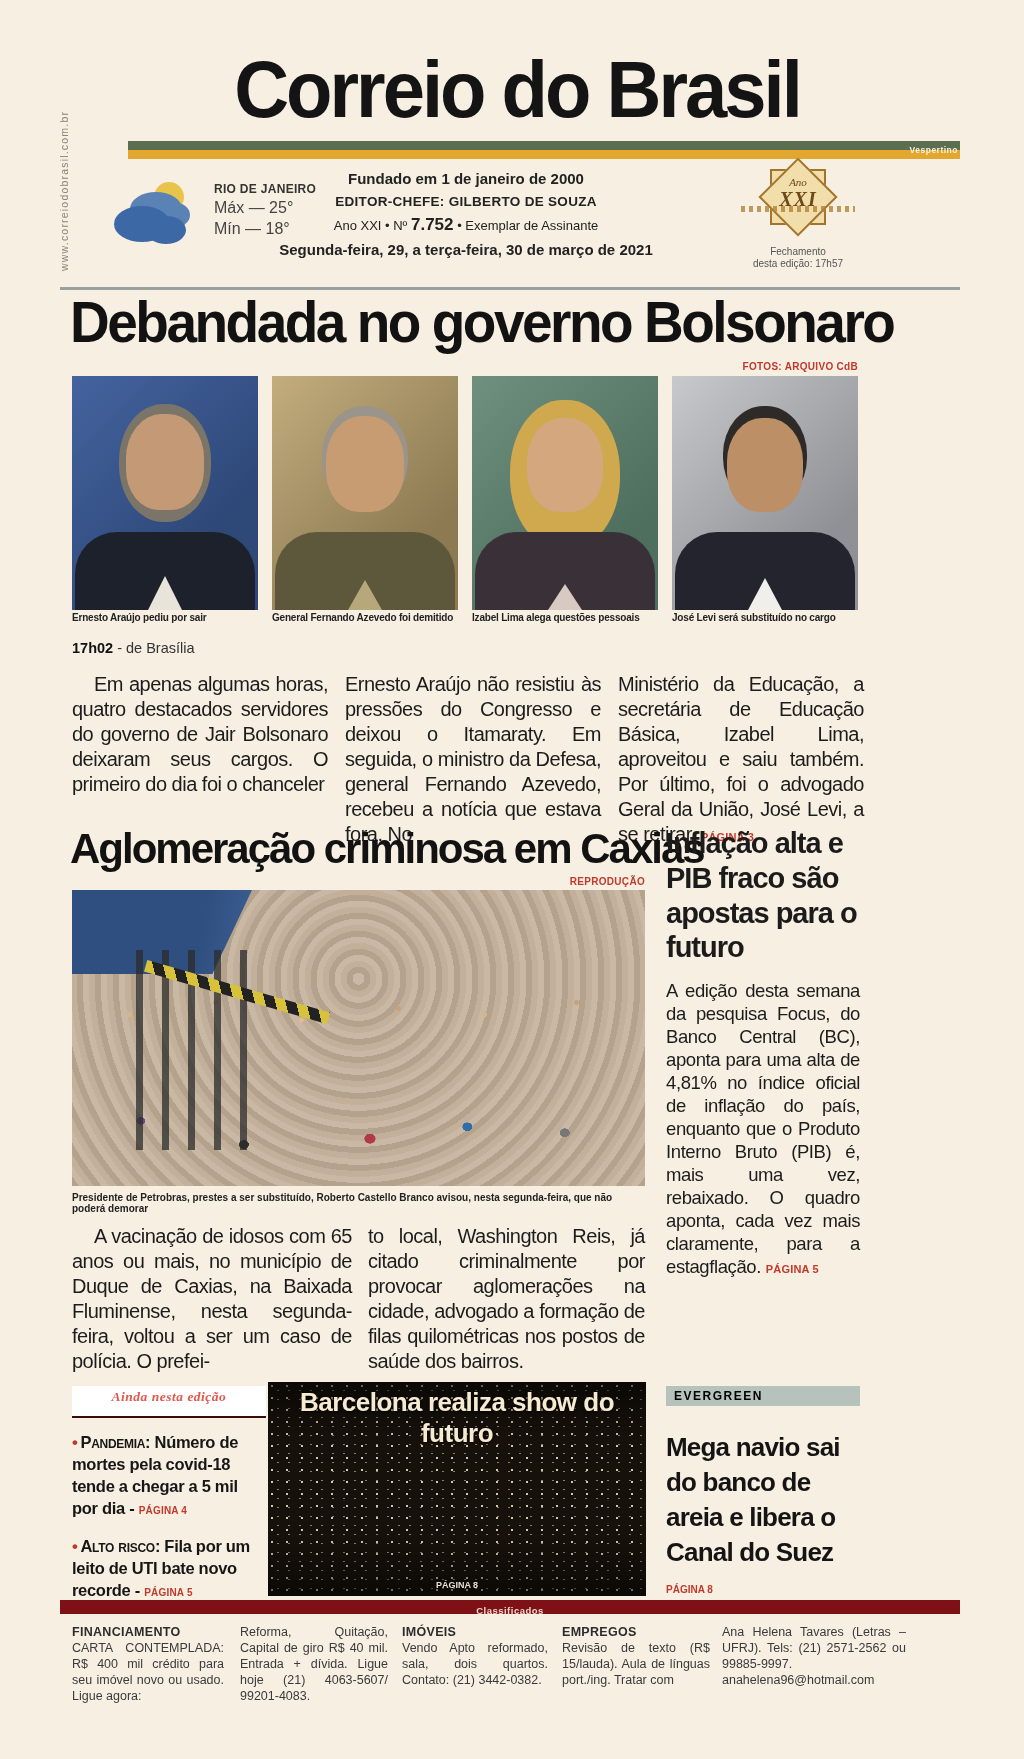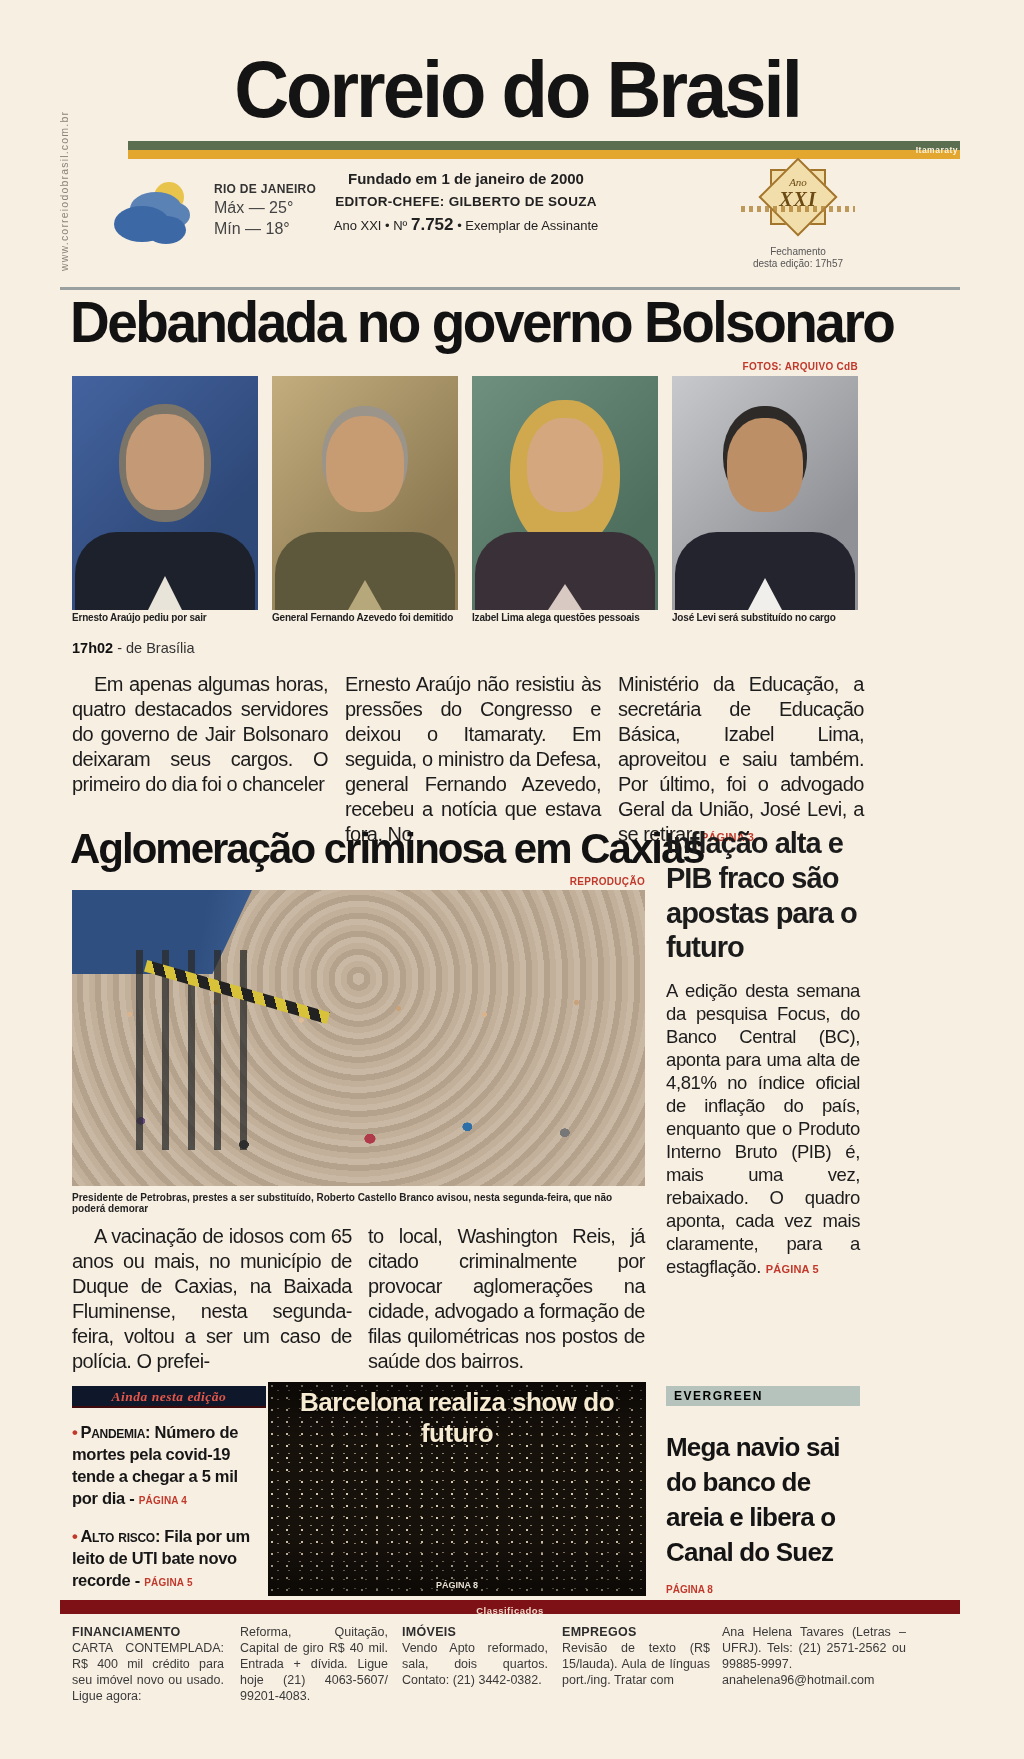--- a/index.html
+++ b/index.html
@@ -135,21 +135,21 @@
   .cc1 { left:72px;  width:280px; }
   .cc2 { left:368px; width:277px; }
 
   
   .inf { left:666px; top:826px; width:194px; }
   .inf-h { font-size:29px; font-weight:700; letter-spacing:-1px; line-height:1.2; color:#1b1b1b; }
   .inf-b { margin-top:14px; font-size:18.5px; line-height:23px; letter-spacing:-.4px; color:#1c1c1c; text-align:justify; }
 
   
   .edbox { left:72px; top:1386px; width:194px; }
-  .edbox-head { height:22px; background:#0f172a; border-bottom:2px solid #3f0a0c; text-align:center;
+  .edbox-head { height:32px; background:#ffffff; border-bottom:2px solid #3f0a0c; text-align:center;
     font-family:"Liberation Serif", serif; font-style:italic; font-weight:700; font-size:13.5px;
     color:#e2574a; line-height:21px; letter-spacing:.5px; }
   .edbox-item { margin-top:13px; font-size:16.5px; font-weight:700; line-height:22px; color:#161616; letter-spacing:-.3px; }
   .edbox-item .bullet { color:#c0392b; margin-right:3px; }
   .edbox-item .tag { font-variant:small-caps; }
   .edbox-item .pref { font-size:10px; }
 
   .concert { left:268px; top:1382px; width:378px; height:214px; overflow:hidden; background:
       radial-gradient(1.6px 1.6px at 4px 4px, rgba(244,231,205,.85) 60%, transparent 70%),
       radial-gradient(1.3px 1.3px at 10px 9px, rgba(222,200,170,.6) 60%, transparent 70%),
@@ -178,39 +178,40 @@
 </style>
 </head>
 <body>
 
 <div class="page">
 
   <div class="abs site-vertical">www.correiodobrasil.com.br</div>
   <div class="abs masthead-title">Correio do Brasil</div>
   <div class="abs bar-green"></div>
   <div class="abs bar-gold"></div>
-  <div class="abs edition-tag">Itamaraty</div>
+  <div class="abs edition-tag">Vespertino</div>
 
   <div class="abs weather">
     <div class="sun"></div>
     <div class="cloud cl1"></div>
     <div class="cloud cl1b"></div>
     <div class="cloud cl2"></div>
     <div class="cloud cl2b"></div>
   </div>
   <div class="abs weather-text">
     <div class="weather-city">RIO DE JANEIRO</div>
     <div class="weather-row">Máx — 25°</div>
     <div class="weather-row">Mín — 18°</div>
   </div>
 
   <div class="abs head-info">
     <div class="hi-founded">Fundado em 1 de janeiro de 2000</div>
     <div class="hi-editor">EDITOR-CHEFE: GILBERTO DE SOUZA</div>
     <div class="hi-edition"><span>Ano XXI • Nº </span><span class="num">7.752</span><span> • Exemplar de Assinante</span></div>
+    <div class="hi-date">Segunda-feira, 29, a terça-feira, 30 de março de 2021</div>
   </div>
 
   <div class="abs seal">
     <div class="star-wrap">
       <div class="star-sq"></div>
       <div class="star-sq r45"></div>
       <div class="star-rays"></div>
       <div class="star-text">
           <span class="a">Ano</span>
           <span class="x">XXI</span>
@@ -289,21 +290,21 @@
   <div class="abs inf">
     <div class="inf-h">Inflação alta e PIB fraco são apostas para o futuro</div>
     <div class="inf-b">
       <span>A edição desta semana da pesquisa Focus, do Banco Central (BC), aponta para uma alta de 4,81% no índice oficial de inflação do país, enquanto que o Produto Interno Bruto (PIB) é, mais uma vez, rebaixado. O quadro aponta, cada vez mais claramente, para a estagflação.</span> <span class="pref">PÁGINA 5</span>
     </div>
   </div>
 
   <div class="abs edbox">
     <div class="edbox-head">Ainda nesta edição</div>
     <div class="edbox-item">
-      <span class="bullet">•</span><span class="tag">Pandemia:</span><span> Número de mortes pela covid-19 tende a chegar a 5 mil por dia - </span><span class="pref">PÁGINA 4</span>
+      <span class="bullet">•</span><span class="tag">Pandemia:</span><span> Número de mortes pela covid-18 tende a chegar a 5 mil por dia - </span><span class="pref">PÁGINA 4</span>
     </div>
     <div class="edbox-item">
       <span class="bullet">•</span><span class="tag">Alto risco:</span><span> Fila por um leito de UTI bate novo recorde - </span><span class="pref">PÁGINA 5</span>
     </div>
   </div>
 
   <div class="abs concert">
     <div class="concert-h">Barcelona realiza show do futuro</div>
     <div class="concert-ref">PÁGINA 8</div>
   </div>

